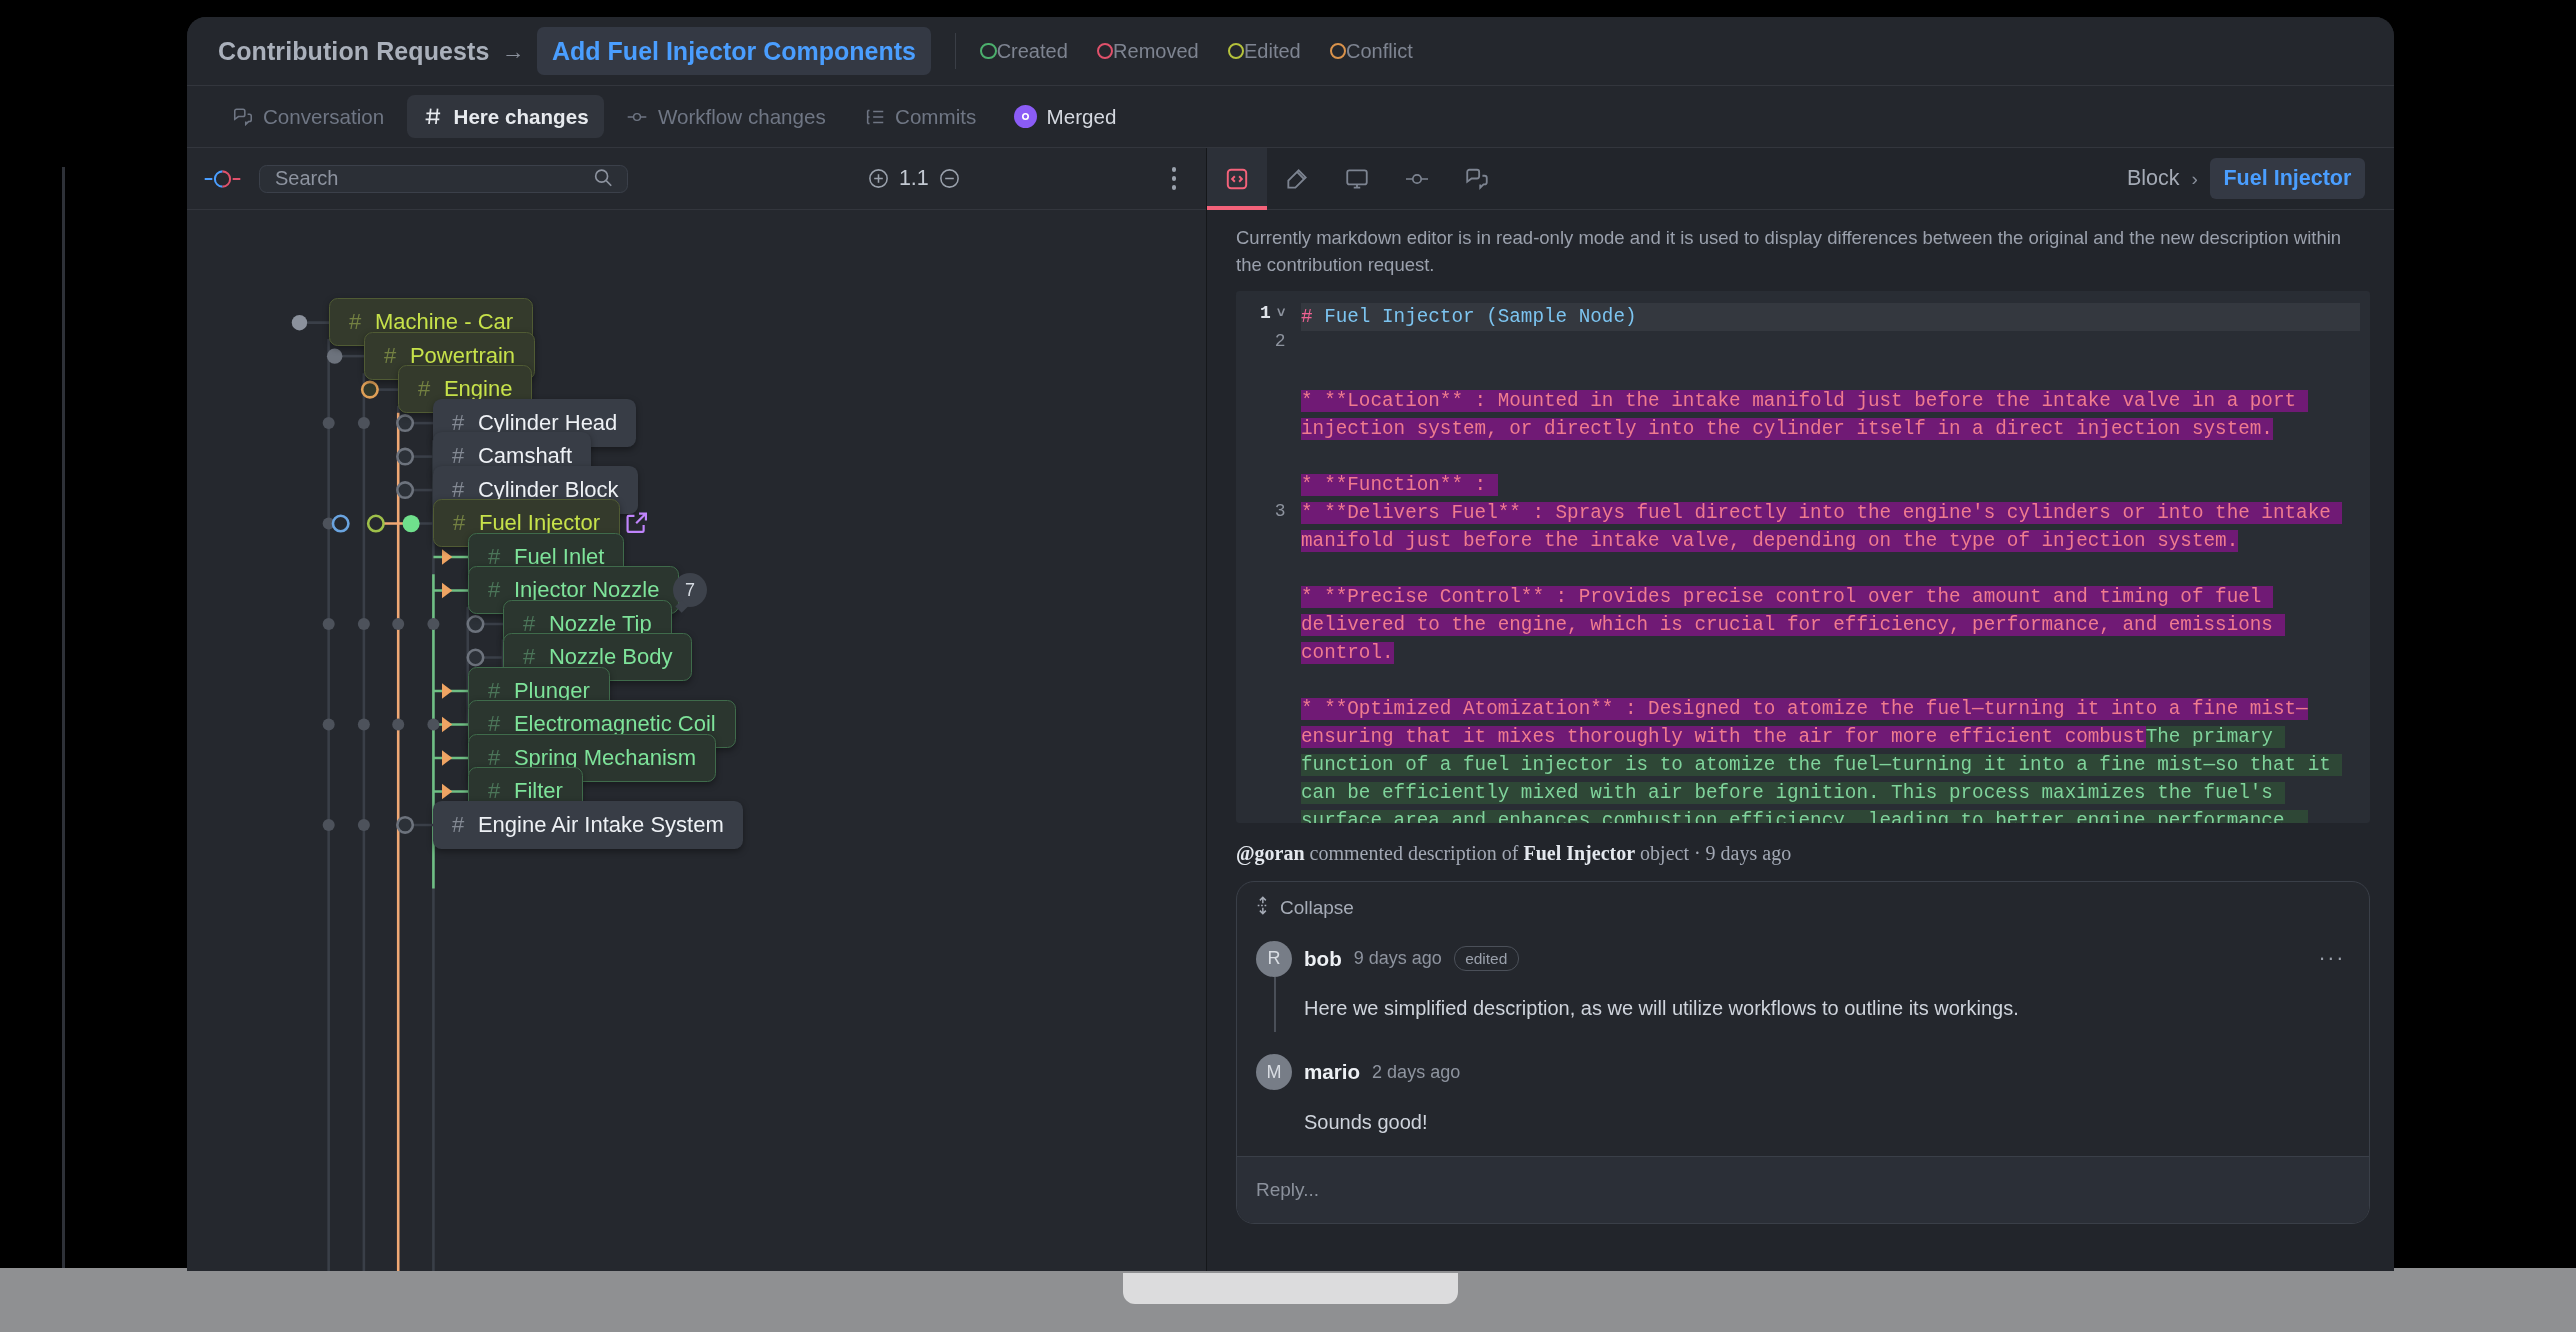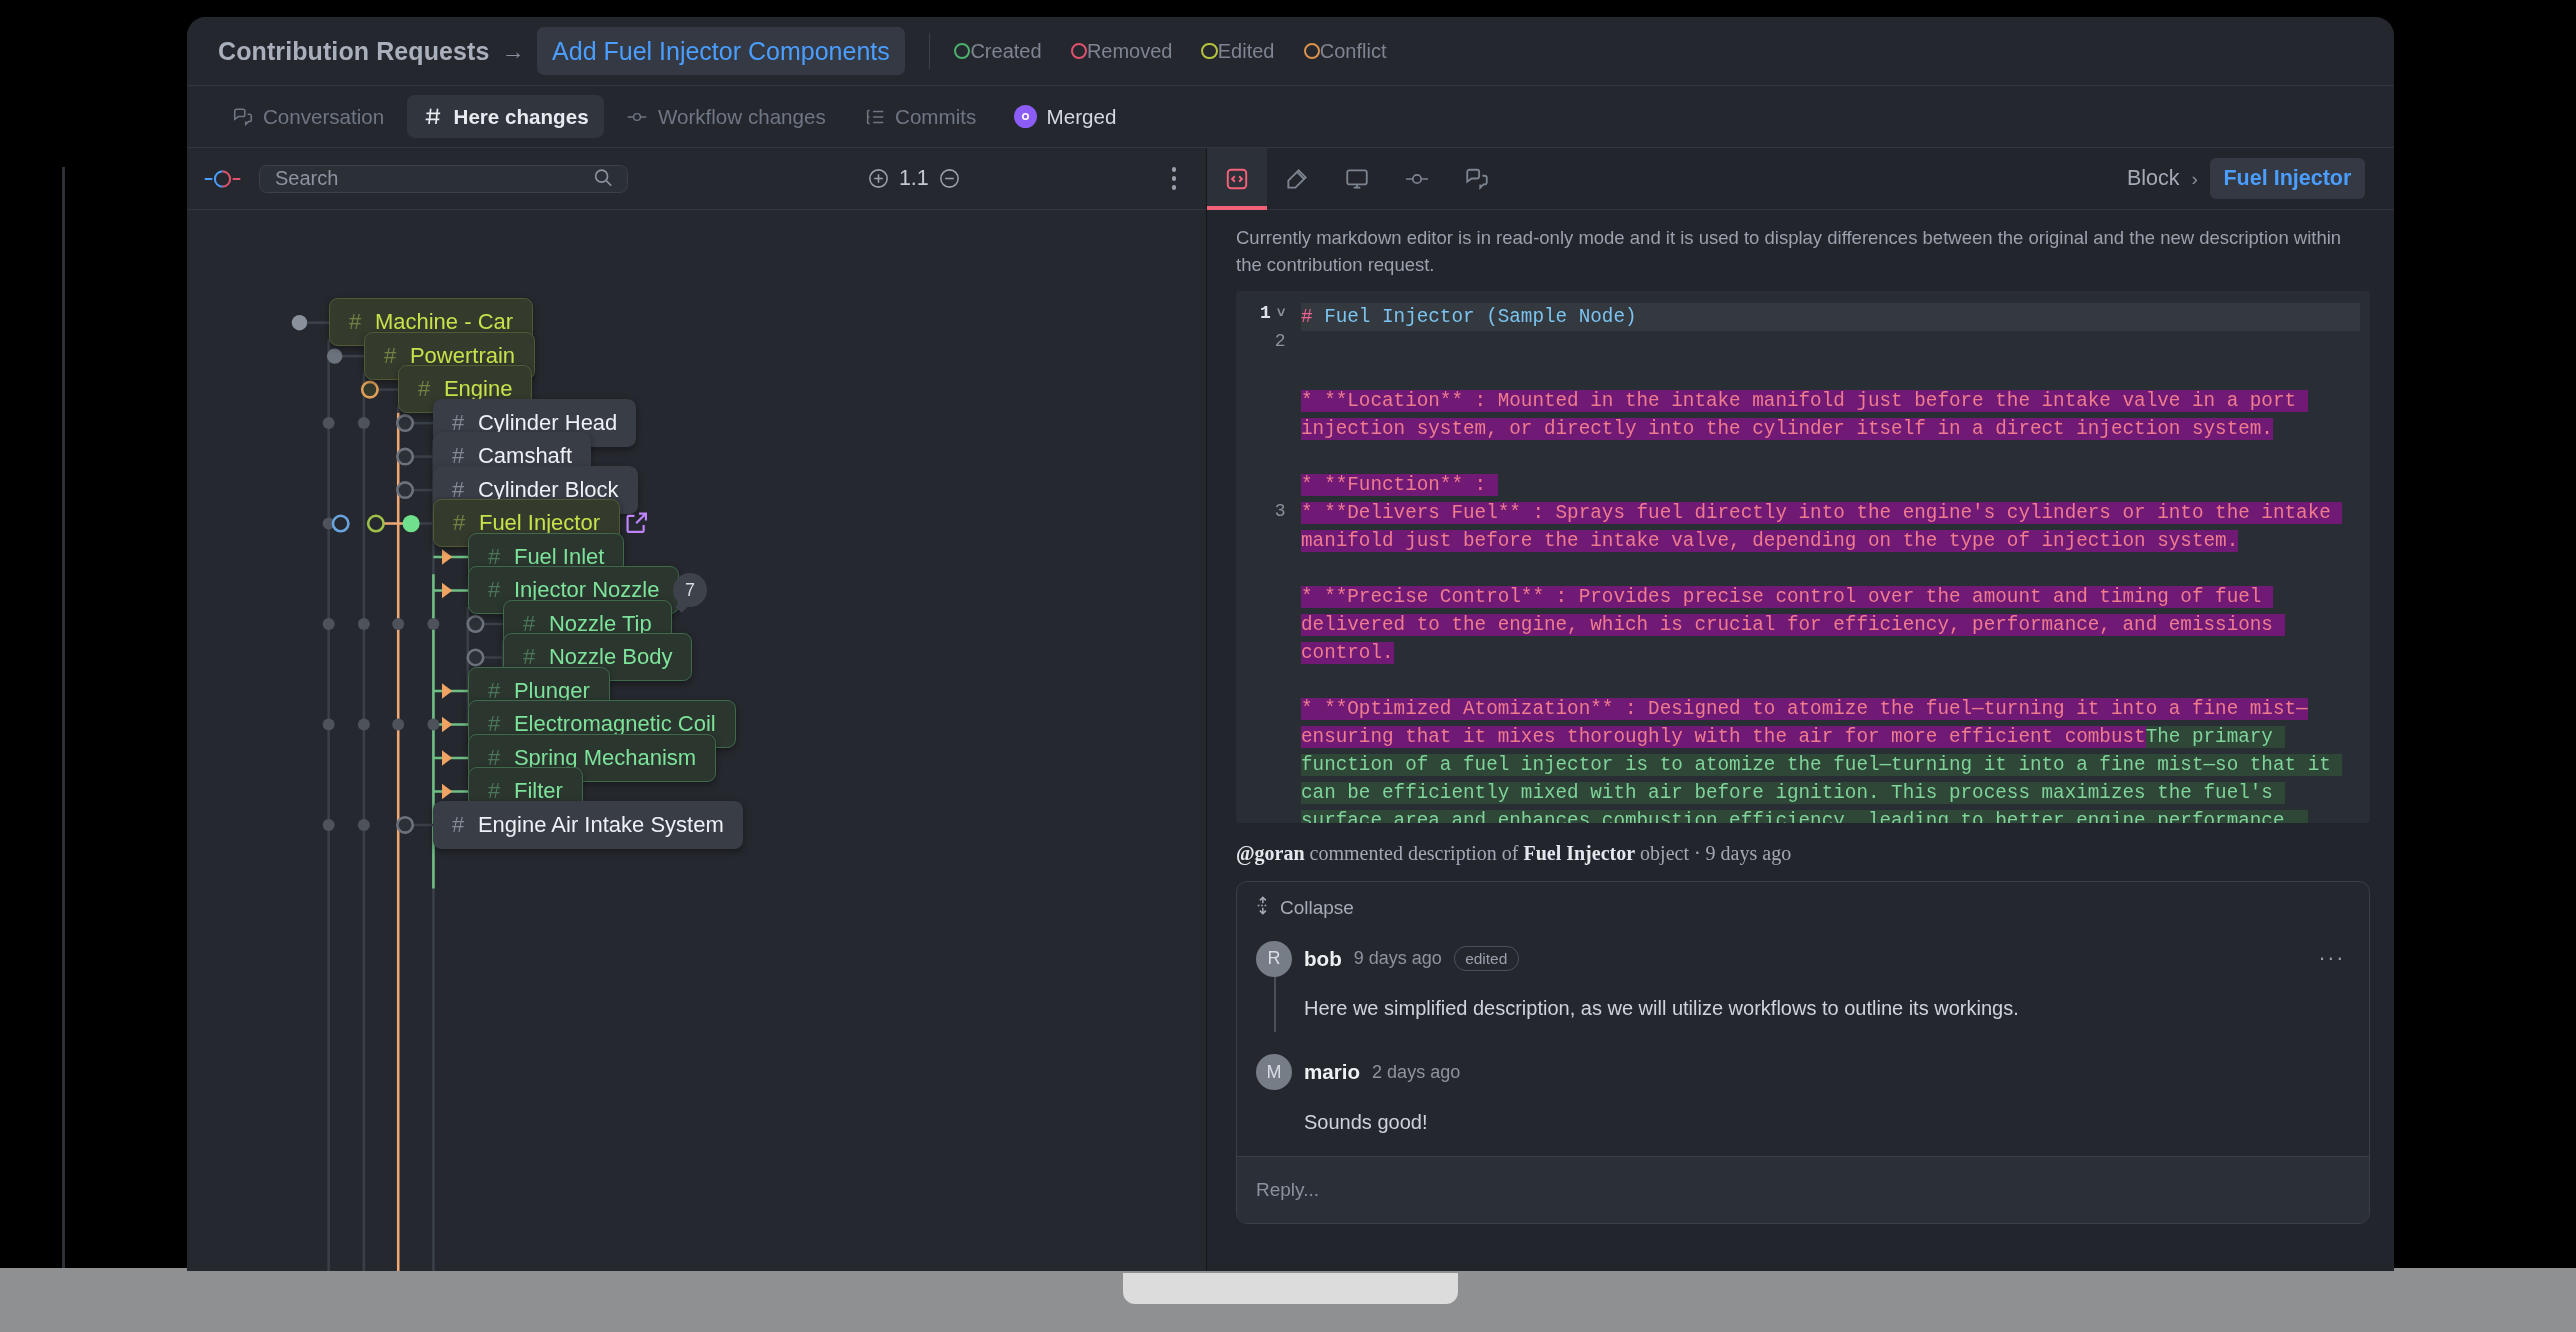--- a/index.html
+++ b/index.html
@@ -58,21 +58,21 @@
     padding: 0 31px;
     border-bottom: 0.9px solid #33363d;
     background: #24272d;
   }
   #breadcrumb { display: flex; align-items: center; gap: 12px; }
   .bc-root {
     font-size: 25px; font-weight: 700; color: #aab0bb; letter-spacing: 0.1px;
   }
   .bc-arrow { color: #8b919c; font-size: 23px; line-height: 1; }
   .bc-current {
-    font-size: 25px; font-weight: 400; color: #4a9eff;
+    font-size: 25px; font-weight: 700; color: #4a9eff;
     background: #343944; border-radius: 6.9px;
     padding: 9.4px 15.5px;
   }
   #legend-sep {
     width: 0.9px; height: 36px; background: #3a3e46; margin: 0 24px;
   }
   #legend { display: flex; align-items: center; gap: 29px; }
   .legend-item { display: flex; align-items: center; gap: 0; }
   .legend-dot {
     width: 16.3px; height: 16.3px; border-radius: 50%;
@@ -248,21 +248,21 @@
   .seg-add { background: #2e4736; color: #7fd39b; }
 
   
   #activity {
     padding: 19px 24px 0 29px; display: flex; flex-direction: column; min-height: 0;
   }
   #activity-header { font-size: 20px; color: #a2a8b4; padding-bottom: 15.5px; font-family: Liberation Serif, serif; }
   #activity-header b { color: #e4e8ee; }
   #activity-header .obj { color: #e4e8ee; font-weight: 700; }
   #thread-card {
-    border: 0.9px solid #3a3f48; border-radius: 11px;
+    border: 0.9px solid #3a3f48; border-radius: 18px;
     background: #24272d; overflow: hidden;
   }
   #collapse-row {
     display: flex; align-items: center; gap: 10.3px;
     padding: 14.6px 0 8.6px 19px; font-size: 19px; color: #a6acb7;
   }
   .comment-block { position: relative; padding: 12px 24px 0 19px; }
   .comment-head { display: flex; align-items: center; gap: 12px; }
   .avatar {
     width: 36px; height: 36px; border-radius: 50%;

